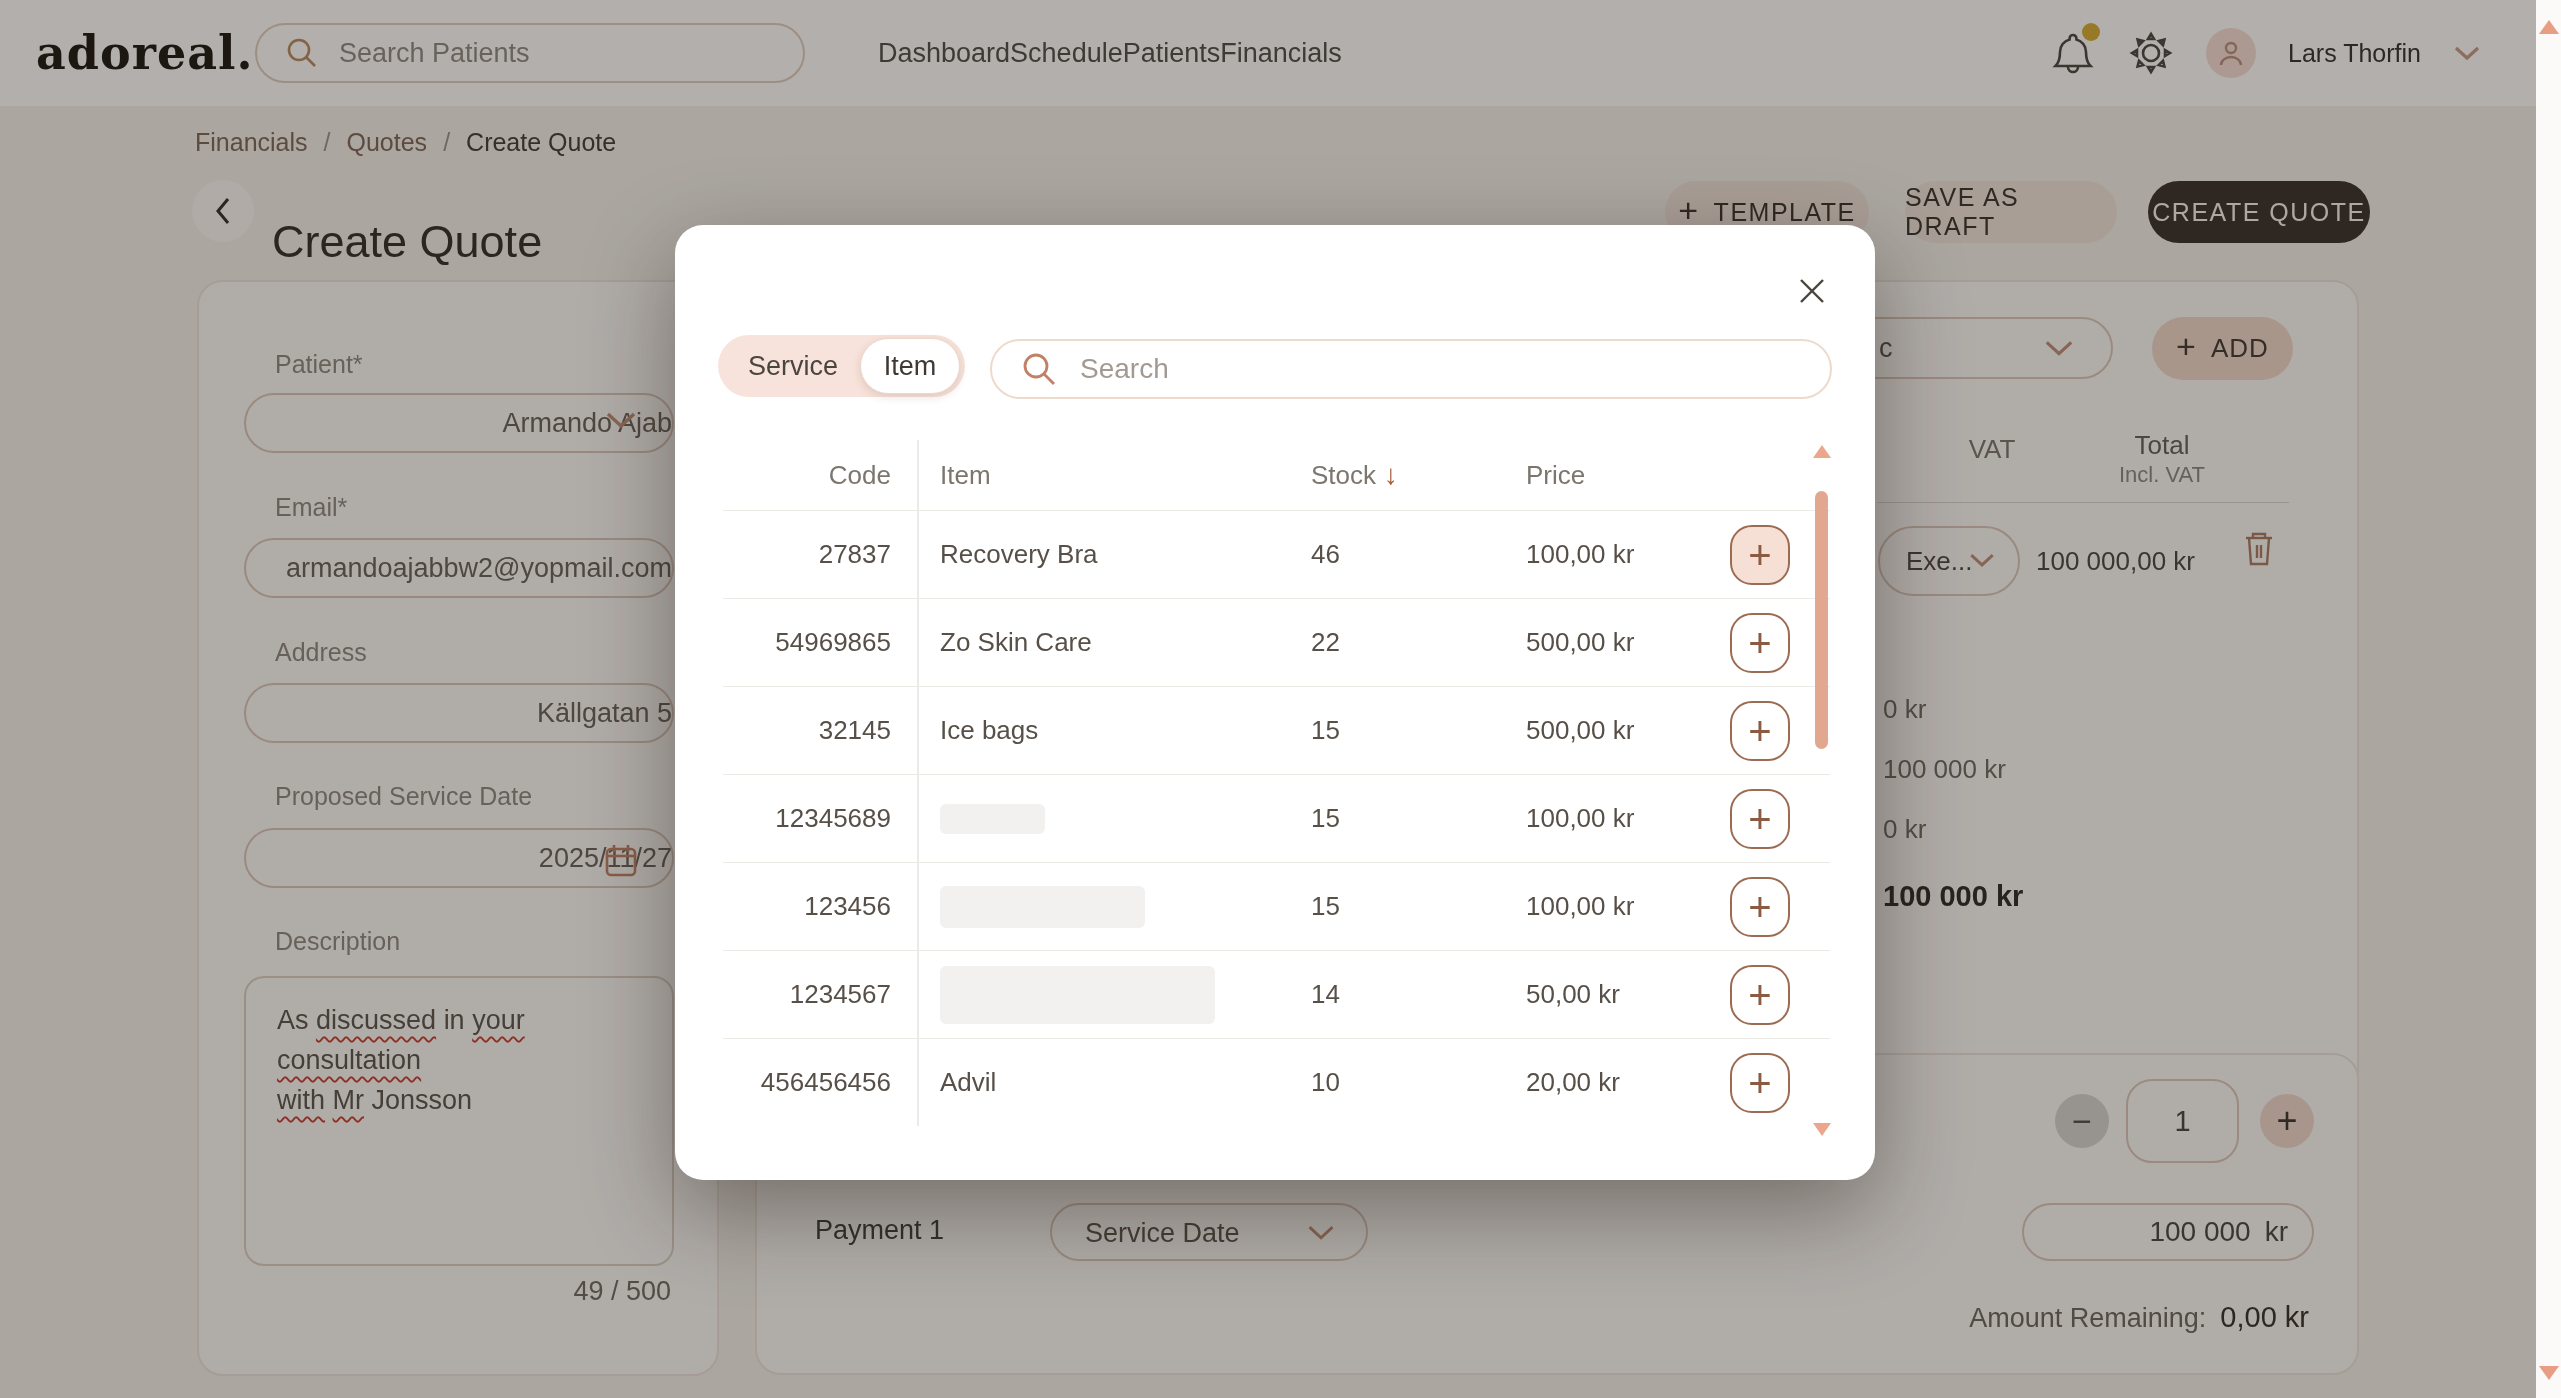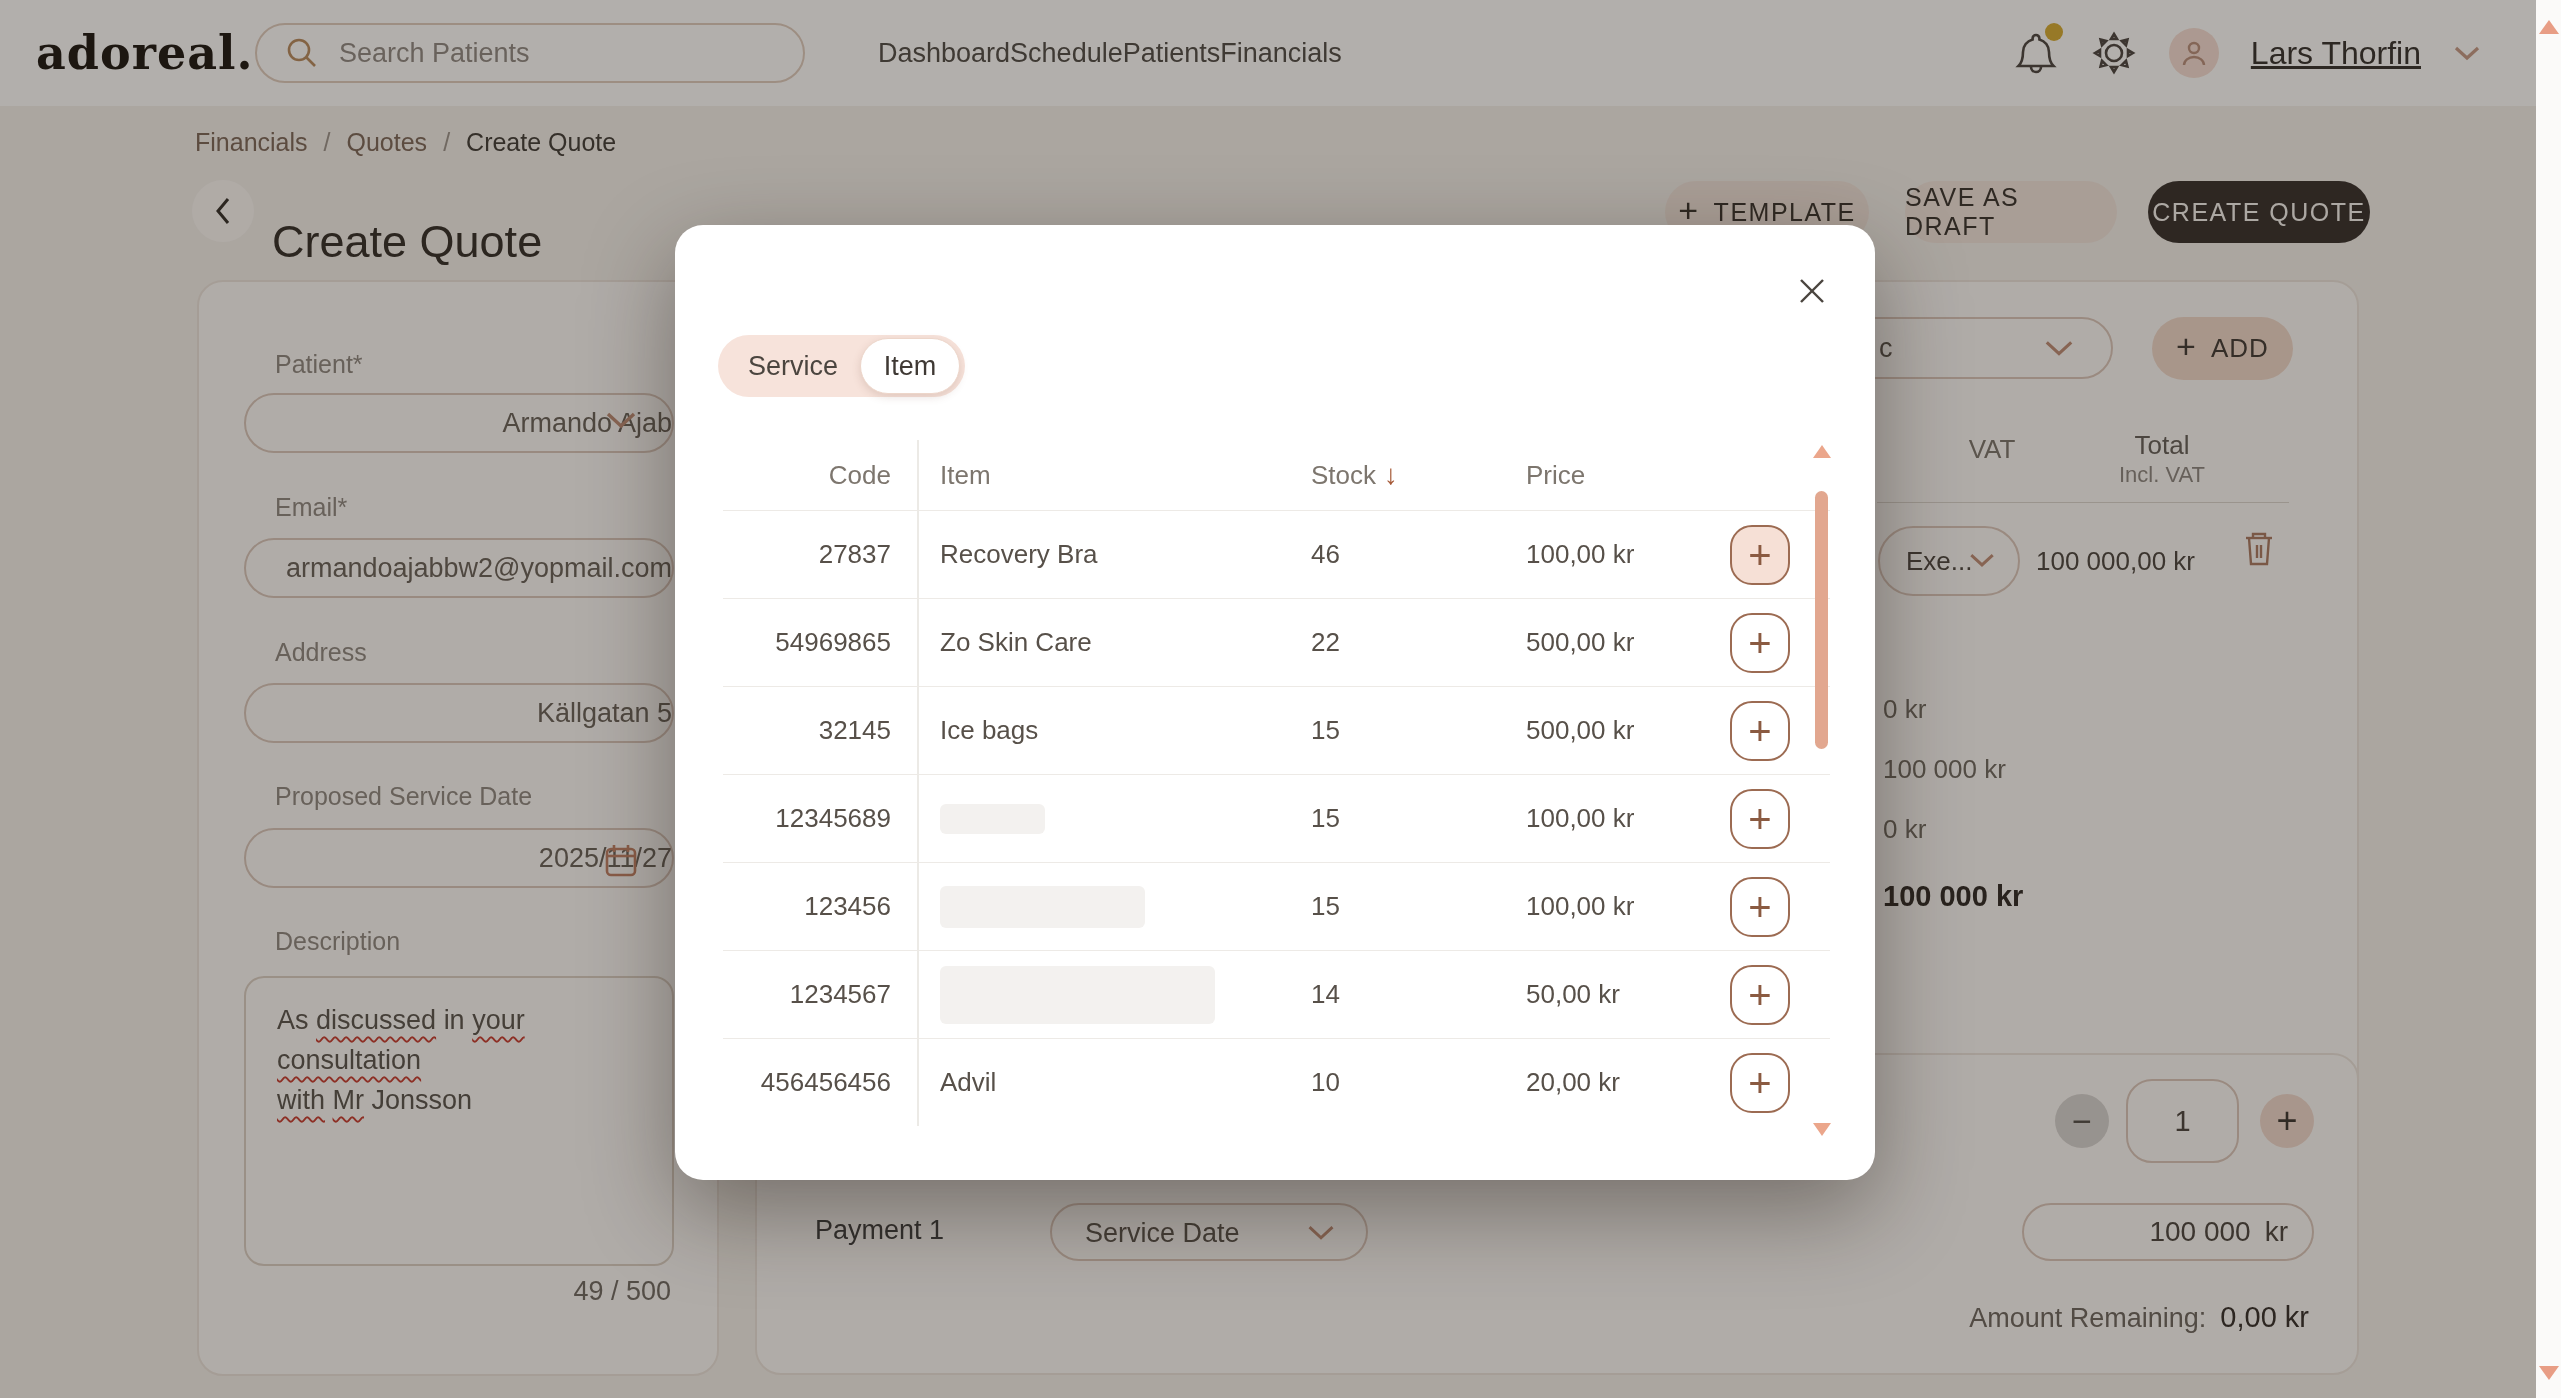--- a/index.html
+++ b/index.html
@@ -11,21 +11,21 @@
   .logo{position:absolute;left:36px;top:26px;font-family:"DejaVu Serif",serif;font-weight:700;font-size:46px;color:#211b16;letter-spacing:1px;}
   .searchbar{position:absolute;left:255px;top:23px;width:550px;height:60px;border:2px solid #ddcabc;border-radius:31px;background:#fdfbf9;display:flex;align-items:center;}
   .searchbar .ph{margin-left:20px;font-size:27px;color:#918a84;}
   .searchbar svg{margin-left:28px;}
   #mainnav{position:absolute;left:878px;top:0;height:106px;display:flex;align-items:center;}
   .navitem{font-size:27px;color:#534e49;cursor:pointer;}
   .hright{position:absolute;right:80px;top:0;height:106px;display:flex;align-items:center;gap:32px;}
   .iconbtn{position:relative;display:flex;align-items:center;justify-content:center;}
   .badge{position:absolute;right:-4px;top:-6px;width:18px;height:18px;border-radius:50%;background:#d4ab35;}
   .avatar{width:50px;height:50px;border-radius:50%;background:#f3dbd1;display:flex;align-items:center;justify-content:center;}
-  .uname{font-size:32px;color:#393430;text-decoration:underline;}
+  .uname{font-size:25px;color:#393430;}
 
   
   .page{position:absolute;left:0;top:106px;width:2561px;height:1292px;}
   #breadcrumb{position:absolute;left:195px;top:22px;display:flex;gap:16px;font-size:25px;}
   #breadcrumb .bcl{color:#7e695b;cursor:pointer;}
   #breadcrumb .sep{color:#9b938b;}
   #breadcrumb .cur{color:#45403a;}
   .backbtn{position:absolute;left:192px;top:74px;width:62px;height:62px;border-radius:50%;background:#f9f5f1;display:flex;align-items:center;justify-content:center;cursor:pointer;}
   .pagetitle{position:absolute;left:272px;top:80px;font-size:45px;font-weight:500;color:#37312b;}
   .btn{position:absolute;top:75px;height:62px;border-radius:31px;display:flex;align-items:center;justify-content:center;font-size:25px;letter-spacing:1.5px;font-weight:500;cursor:pointer;}
@@ -300,20 +300,27 @@
         <line x1="5" y1="5" x2="27" y2="27"></line>
           <line x1="27" y1="5" x2="5" y2="27"></line>
       </svg>
     </div>
 
     <div class="toggle">
       <div class="tg-service">Service</div>
       <div class="tg-item">Item</div>
     </div>
 
+    <div class="msearch">
+      <svg width="38" height="38" viewBox="0 0 38 38" fill="none" stroke="#c08166" stroke-width="2.8">
+        <circle cx="16" cy="16" r="11"></circle>
+          <line x1="24" y1="24" x2="34" y2="34"></line>
+      </svg>
+      <span class="ph">Search</span>
+    </div>
 
     <div class="mtable">
       <div class="mhead">
         <div class="c-code">Code</div>
         <div class="c-item">Item</div>
         <div class="c-stock">
           <span>Stock</span>
           <span class="sortarrow">↓</span>
         </div>
         <div class="c-price">Price</div>

